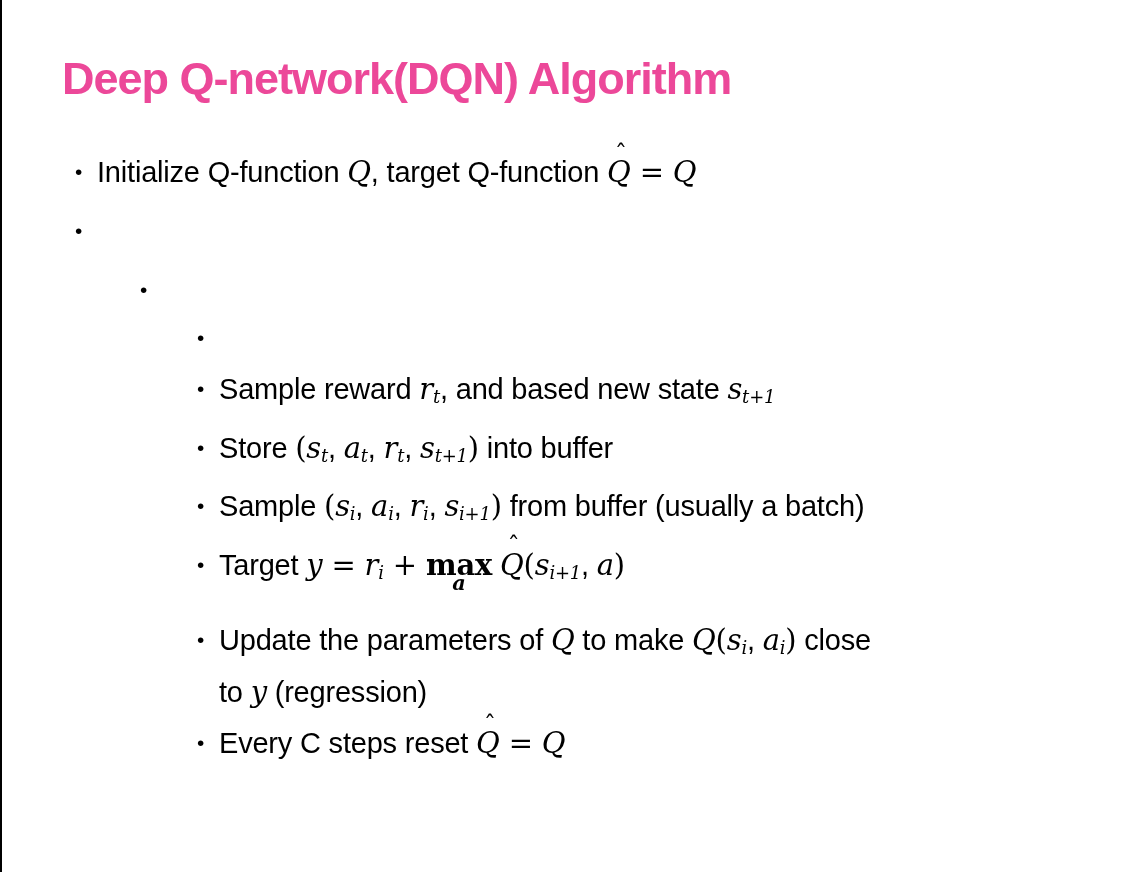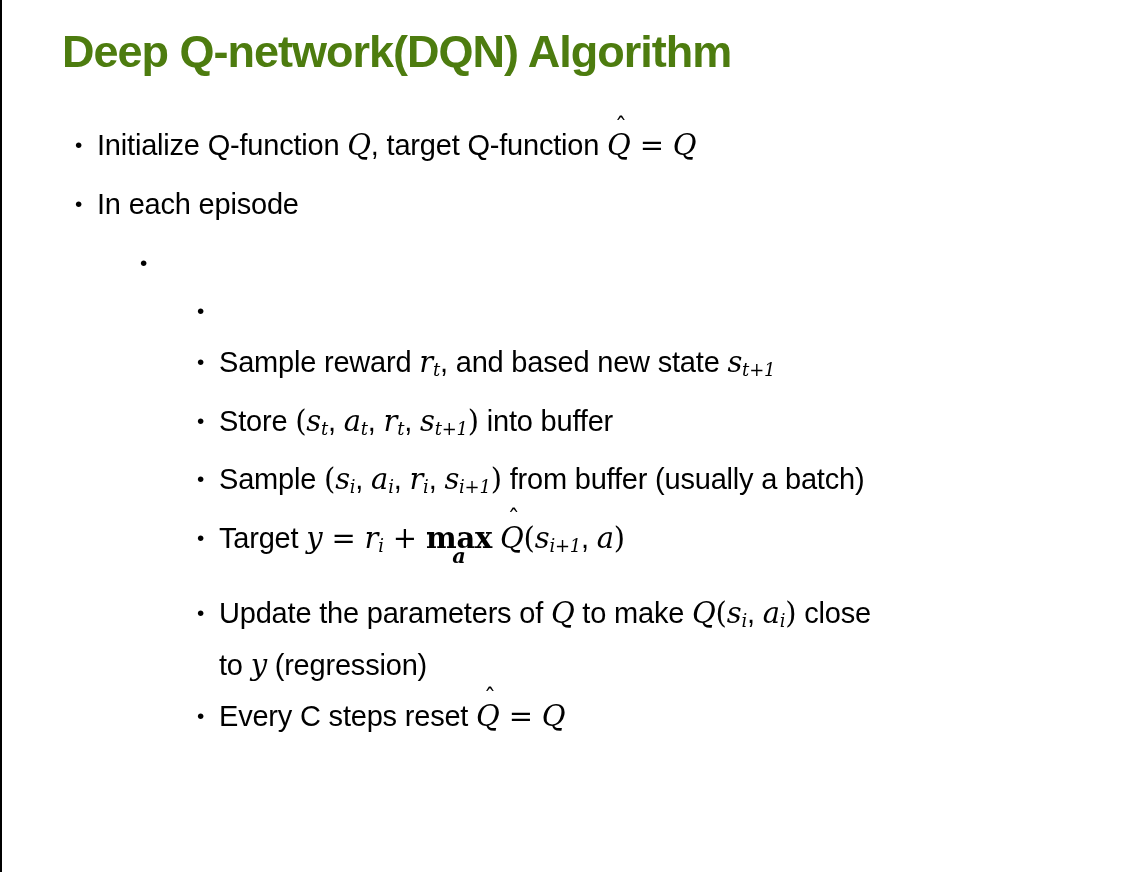--- a/index.html
+++ b/index.html
@@ -7,23 +7,23 @@
     width:1124px;height:872px;overflow:hidden;
     font-family:"Liberation Sans",sans-serif;color:#000000;
   }
   .slide{
     position:relative;width:1124px;height:872px;background:#ffffff;box-sizing:border-box;
   }
   .left-border{
     position:absolute;left:0;top:0;width:2px;height:872px;background:#000000;
   }
   .title{
-    margin:0;padding:25px 0 0 62px;
+    margin:0;padding:52px 0 0 62px;
     font-size:45px;font-weight:700;letter-spacing:-1px;line-height:1.2;
-    color:#4d7c0f;
+    color:#ec4899;
   }
   .bullets{margin-top:44px;}
   .row{
     display:flex;align-items:flex-start;
     font-size:29px;line-height:44px;letter-spacing:-0.2px;
   }
   .row .marker{
     flex:0 0 22px;width:22px;font-size:0.72em;line-height:44px;
   }
   .row .content{display:block;max-width:892px;}
@@ -67,21 +67,20 @@
 <div class="slide">
   <div class="left-border"></div>
   <h1 class="title">Deep Q-network(DQN) Algorithm</h1>
   <div class="bullets">
       <div class="row lvl1">
         <span class="marker">•</span>
         <span class="content"><span class="seg-t">Initialize Q-function </span><span class="seg-m">Q</span><span class="seg-t">, target Q-function </span><span class="seg-hat"><span class="hat-mark">ˆ</span><span class="hat-base">Q</span></span><span class="seg-mop"> = </span><span class="seg-m">Q</span></span>
       </div>
       <div class="row lvl1">
         <span class="marker">•</span>
-        <span class="content"><span class="seg-t">In each episode</span></span>
       </div>
       <div class="row lvl2">
         <span class="marker">•</span>
       </div>
       <div class="row lvl3">
         <span class="marker">•</span>
       </div>
       <div class="row lvl3">
         <span class="marker">•</span>
         <span class="content"><span class="seg-t">Sample reward </span><span class="seg-m">r</span><span class="seg-sub">t</span><span class="seg-t">, and based new state </span><span class="seg-m">s</span><span class="seg-sub">t+1</span></span>

